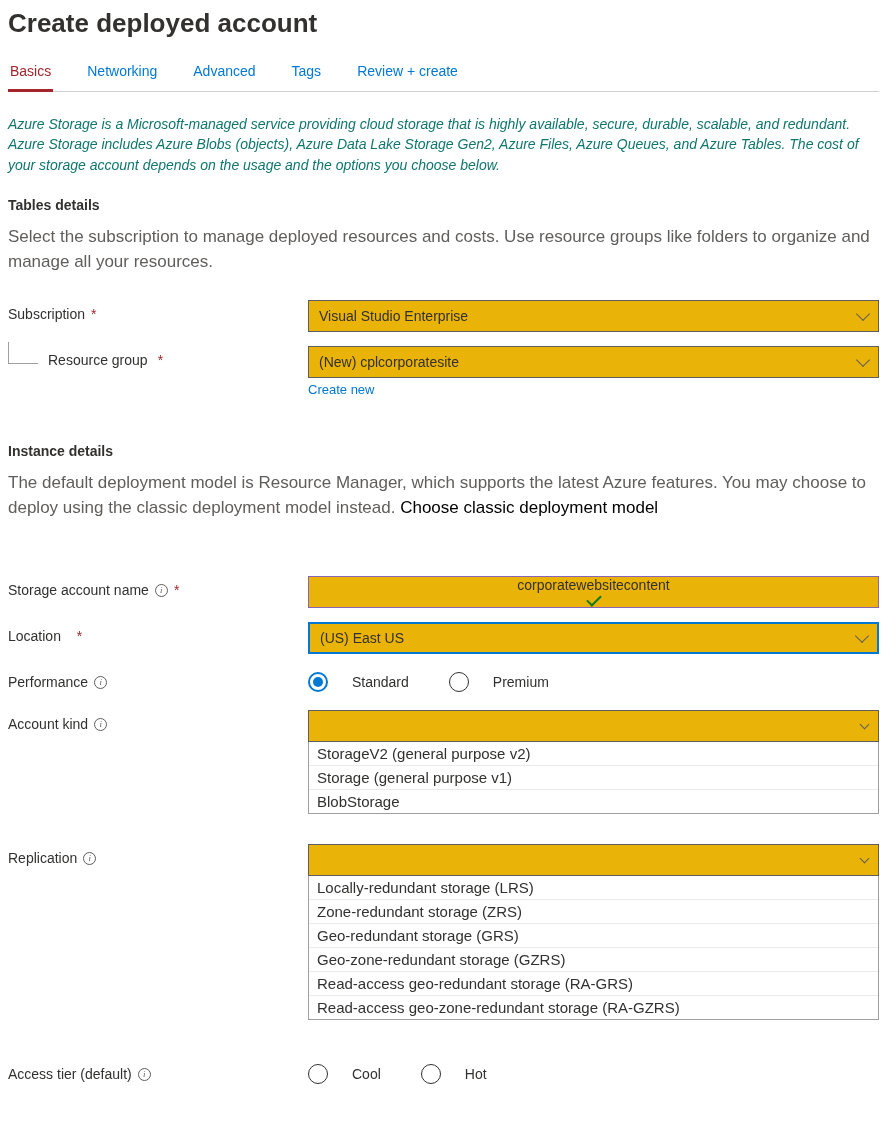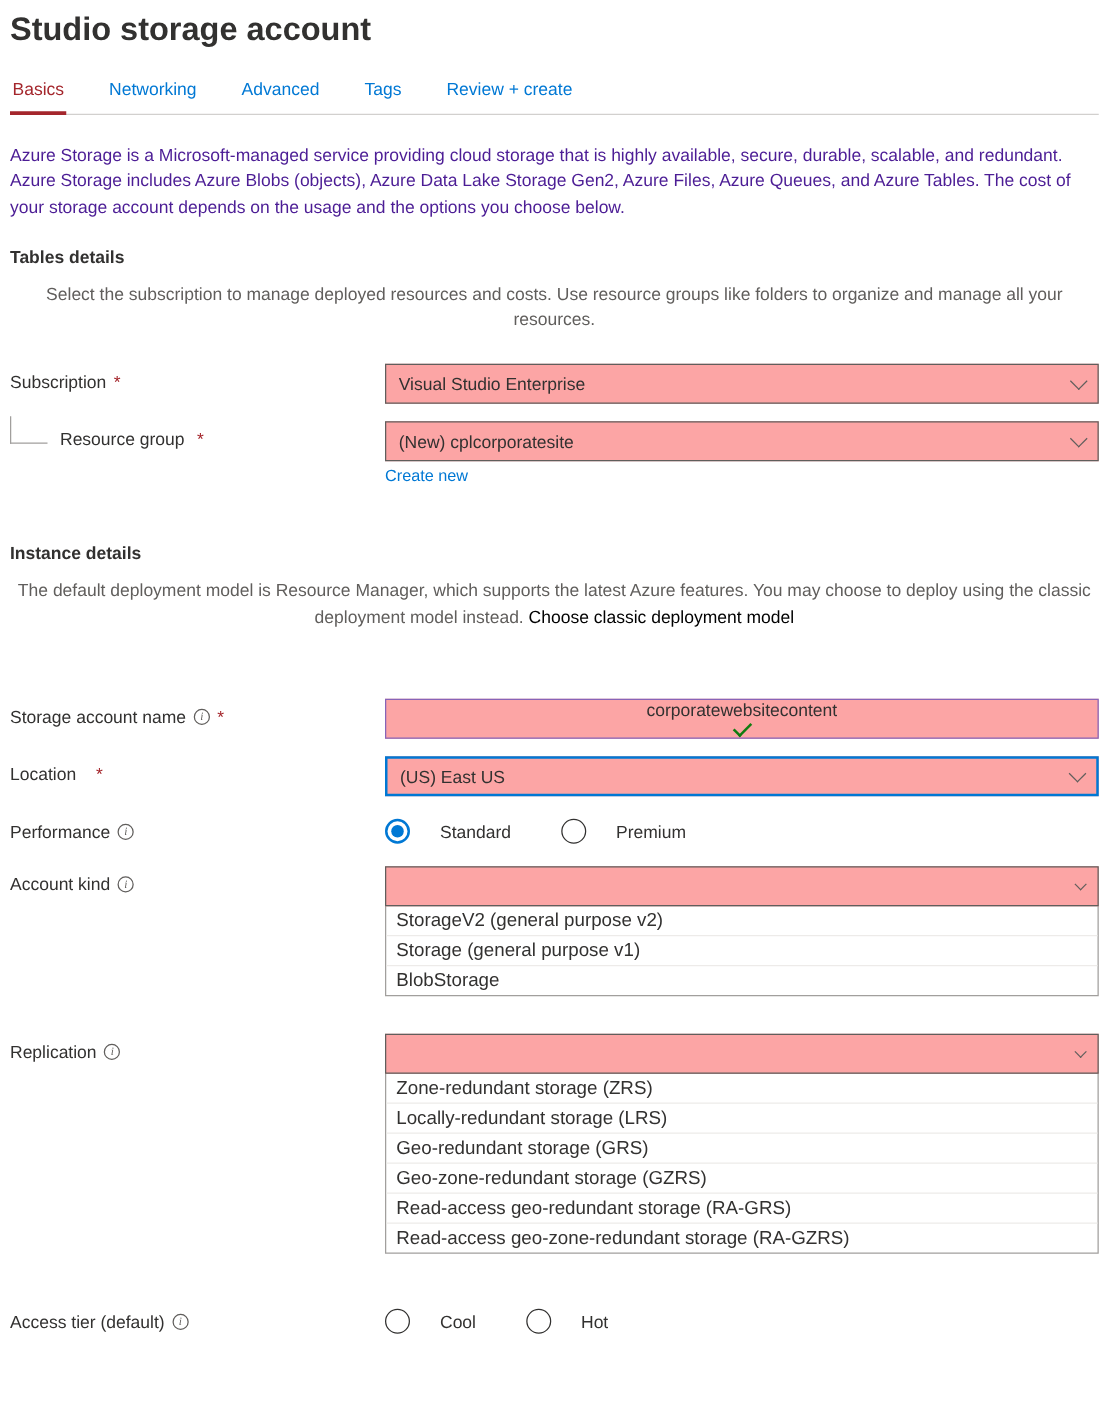--- a/index.html
+++ b/index.html
@@ -31,36 +31,36 @@
     font-size: 14px;
     border-bottom: 3px solid transparent;
     margin-bottom: -1px;
   }
   .tab.active {
     color: #a4262c;
     border-bottom-color: #a4262c;
     font-weight: 400;
   }
   .intro {
-    color: #4c1d95;
+    color: #0f766e;
     line-height: 1.45;
     margin-bottom: 22px;
     font-size: 14px;
+    font-style: italic;
   }
   h2.section {
     font-size: 14px;
     font-weight: 600;
     margin: 0 0 12px 0;
   }
   .section-desc {
     color: #605e5c;
     line-height: 1.45;
     margin-bottom: 26px;
-    font-size: 14px;
-    text-align: center;
+    font-size: 17px;
   }
   .field-row {
     display: flex;
     align-items: flex-start;
     margin-bottom: 14px;
   }
   .field-row.tall-gap { margin-bottom: 46px; }
   .field-label {
     width: 300px;
     flex-shrink: 0;
@@ -79,21 +79,21 @@
   .indent-wrap .elbow {
     width: 30px; height: 22px;
     border-left: 1px solid #a19f9d;
     border-bottom: 1px solid #a19f9d;
     margin-top: -10px;
   }
   .select {
     width: 100%;
     height: 32px;
     border: 1px solid #605e5c;
-    background: #fca5a5;
+    background: #eab308;
     display: flex;
     align-items: center;
     justify-content: space-between;
     padding: 0 10px;
     cursor: pointer;
     position: relative;
   }
   .select.blue-focus { border: 2px solid #0078d4; }
   .select.purple-focus { border: 1px solid #8764b8; flex-direction: column; }
   .select .chevron {
@@ -160,21 +160,21 @@
     border-bottom: 1px solid #edebe9;
     cursor: pointer;
     font-size: 15px;
   }
   .listbox-item:last-child { border-bottom: none; }
   .big-gap { height: 30px; }
 </style>
 </head>
 <body>
 
-<h1>Studio storage account</h1>
+<h1>Create deployed account</h1>
 
 <div class="tabs">
   <div class="tab active">Basics</div>
   <div class="tab">Networking</div>
   <div class="tab">Advanced</div>
   <div class="tab">Tags</div>
   <div class="tab">Review + create</div>
 </div>
 
 <div class="intro">Azure Storage is a Microsoft-managed service providing cloud storage that is highly available, secure, durable, scalable, and redundant. Azure Storage includes Azure Blobs (objects), Azure Data Lake Storage Gen2, Azure Files, Azure Queues, and Azure Tables. The cost of your storage account depends on the usage and the options you choose below.</div>
@@ -288,22 +288,22 @@
   <div class="field-label">
     <span>Replication</span>
     <span class="info-icon">i</span>
   </div>
   <div class="field-control">
     <div class="select">
       <span></span>
       <span class="chevron small"></span>
     </div>
     <div class="listbox">
+      <div class="listbox-item">Locally-redundant storage (LRS)</div>
       <div class="listbox-item">Zone-redundant storage (ZRS)</div>
-      <div class="listbox-item">Locally-redundant storage (LRS)</div>
       <div class="listbox-item">Geo-redundant storage (GRS)</div>
       <div class="listbox-item">Geo-zone-redundant storage (GZRS)</div>
       <div class="listbox-item">Read-access geo-redundant storage (RA-GRS)</div>
       <div class="listbox-item">Read-access geo-zone-redundant storage (RA-GZRS)</div>
     </div>
   </div>
 </div>
 
 <div class="field-row">
   <div class="field-label">

